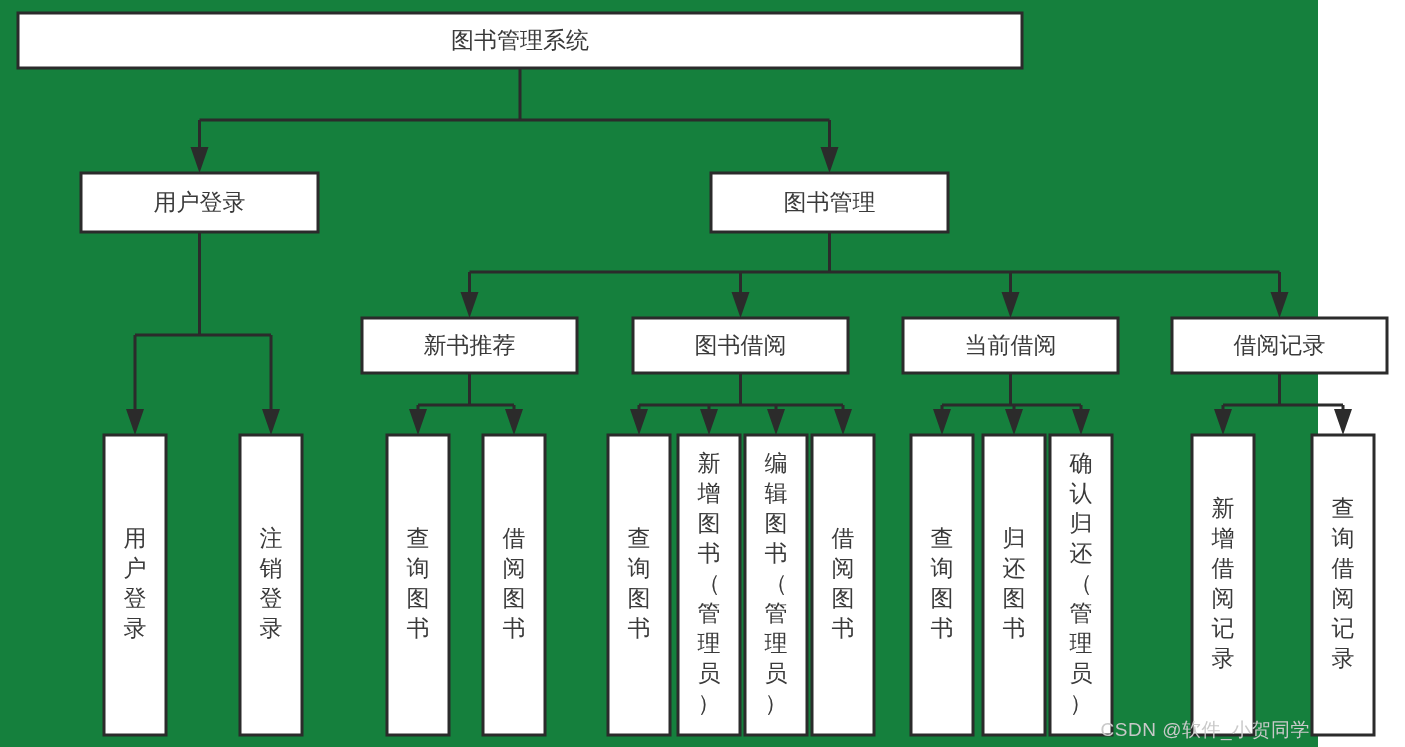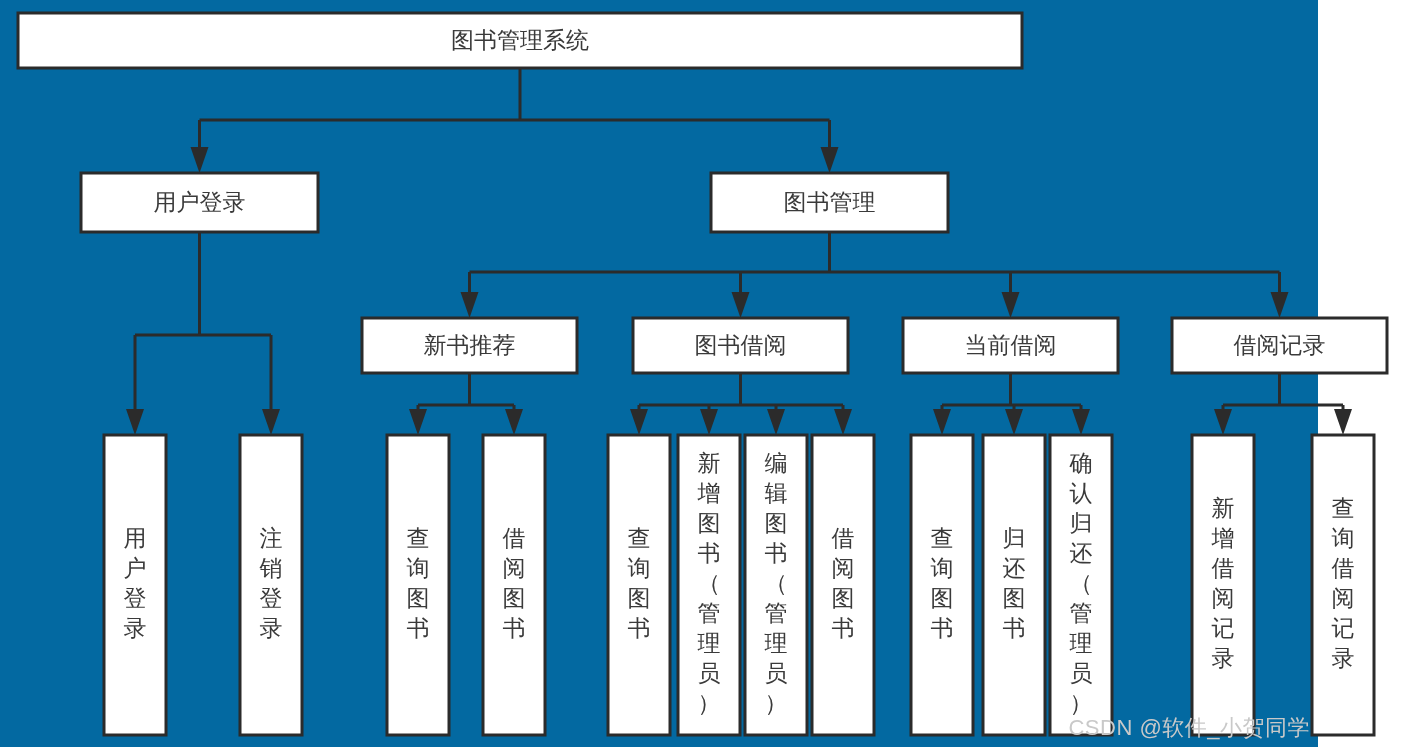--- a/index.html
+++ b/index.html
@@ -11,21 +11,21 @@
     width: 1405px;
     height: 747px;
     font-family: "Liberation Sans", "DejaVu Sans", sans-serif;
     overflow: hidden;
     position: relative;
   }
   #diagram-root {
     position: relative;
     width: 1318px;
     height: 747px;
-    background: #0369a1;
+    background: #15803d;
   }
   svg.diagram-canvas {
     position: absolute;
     left: 0;
     top: 0;
     width: 1405px;
     height: 747px;
     display: block;
   }
   .node-rect {
@@ -54,21 +54,21 @@
     font-family: "Liberation Sans", "DejaVu Sans", sans-serif;
     font-size: 23px;
     fill: #3a3a3a;
     text-anchor: middle;
   }
   .watermark-text {
     position: absolute;
     right: 8px;
     bottom: 4px;
     font-family: "Liberation Sans", "DejaVu Sans", sans-serif;
-    font-size: 22px;
+    font-size: 19px;
     color: #c9c9c9;
     letter-spacing: 0.5px;
     white-space: nowrap;
     user-select: none;
   }
 </style>
 </head>
 <body>
 
 <div id="diagram-root">

